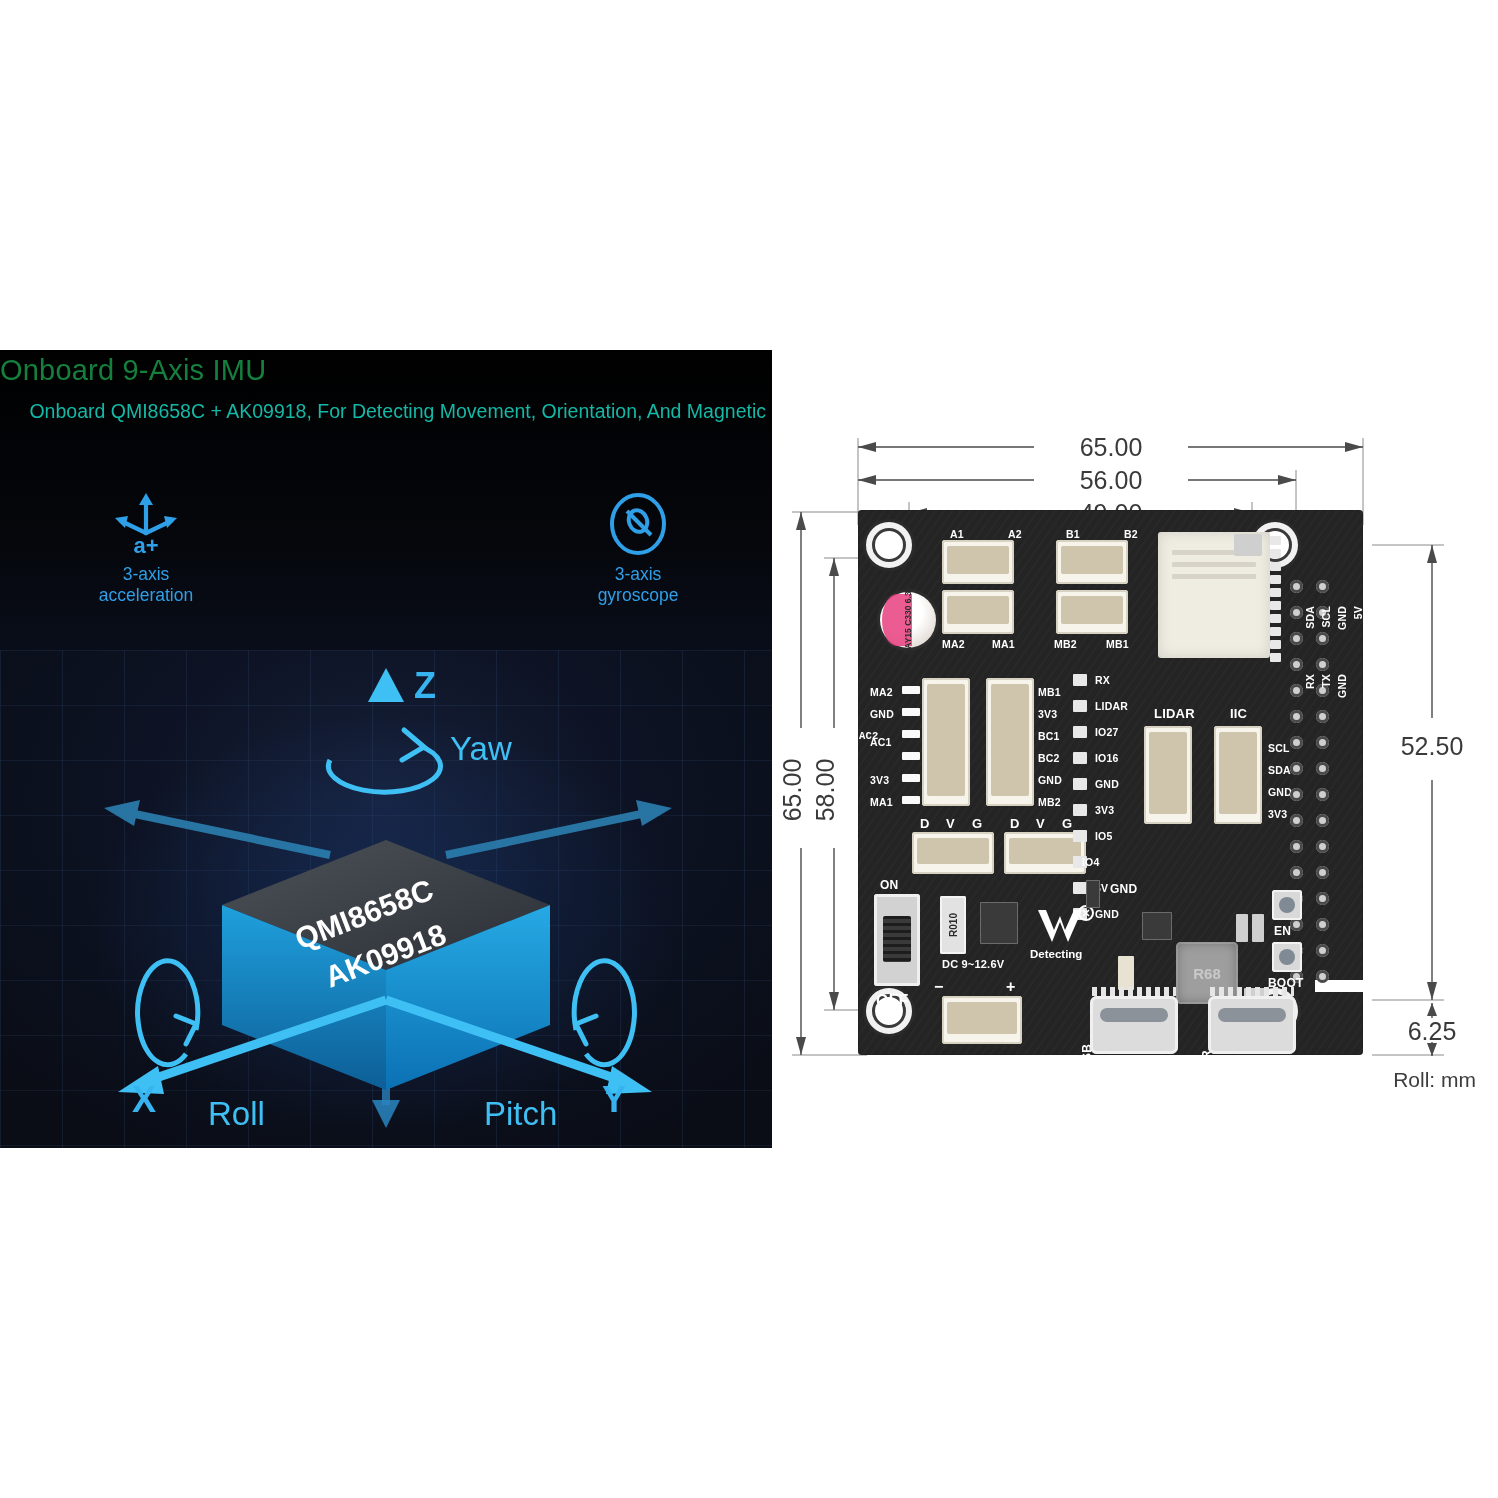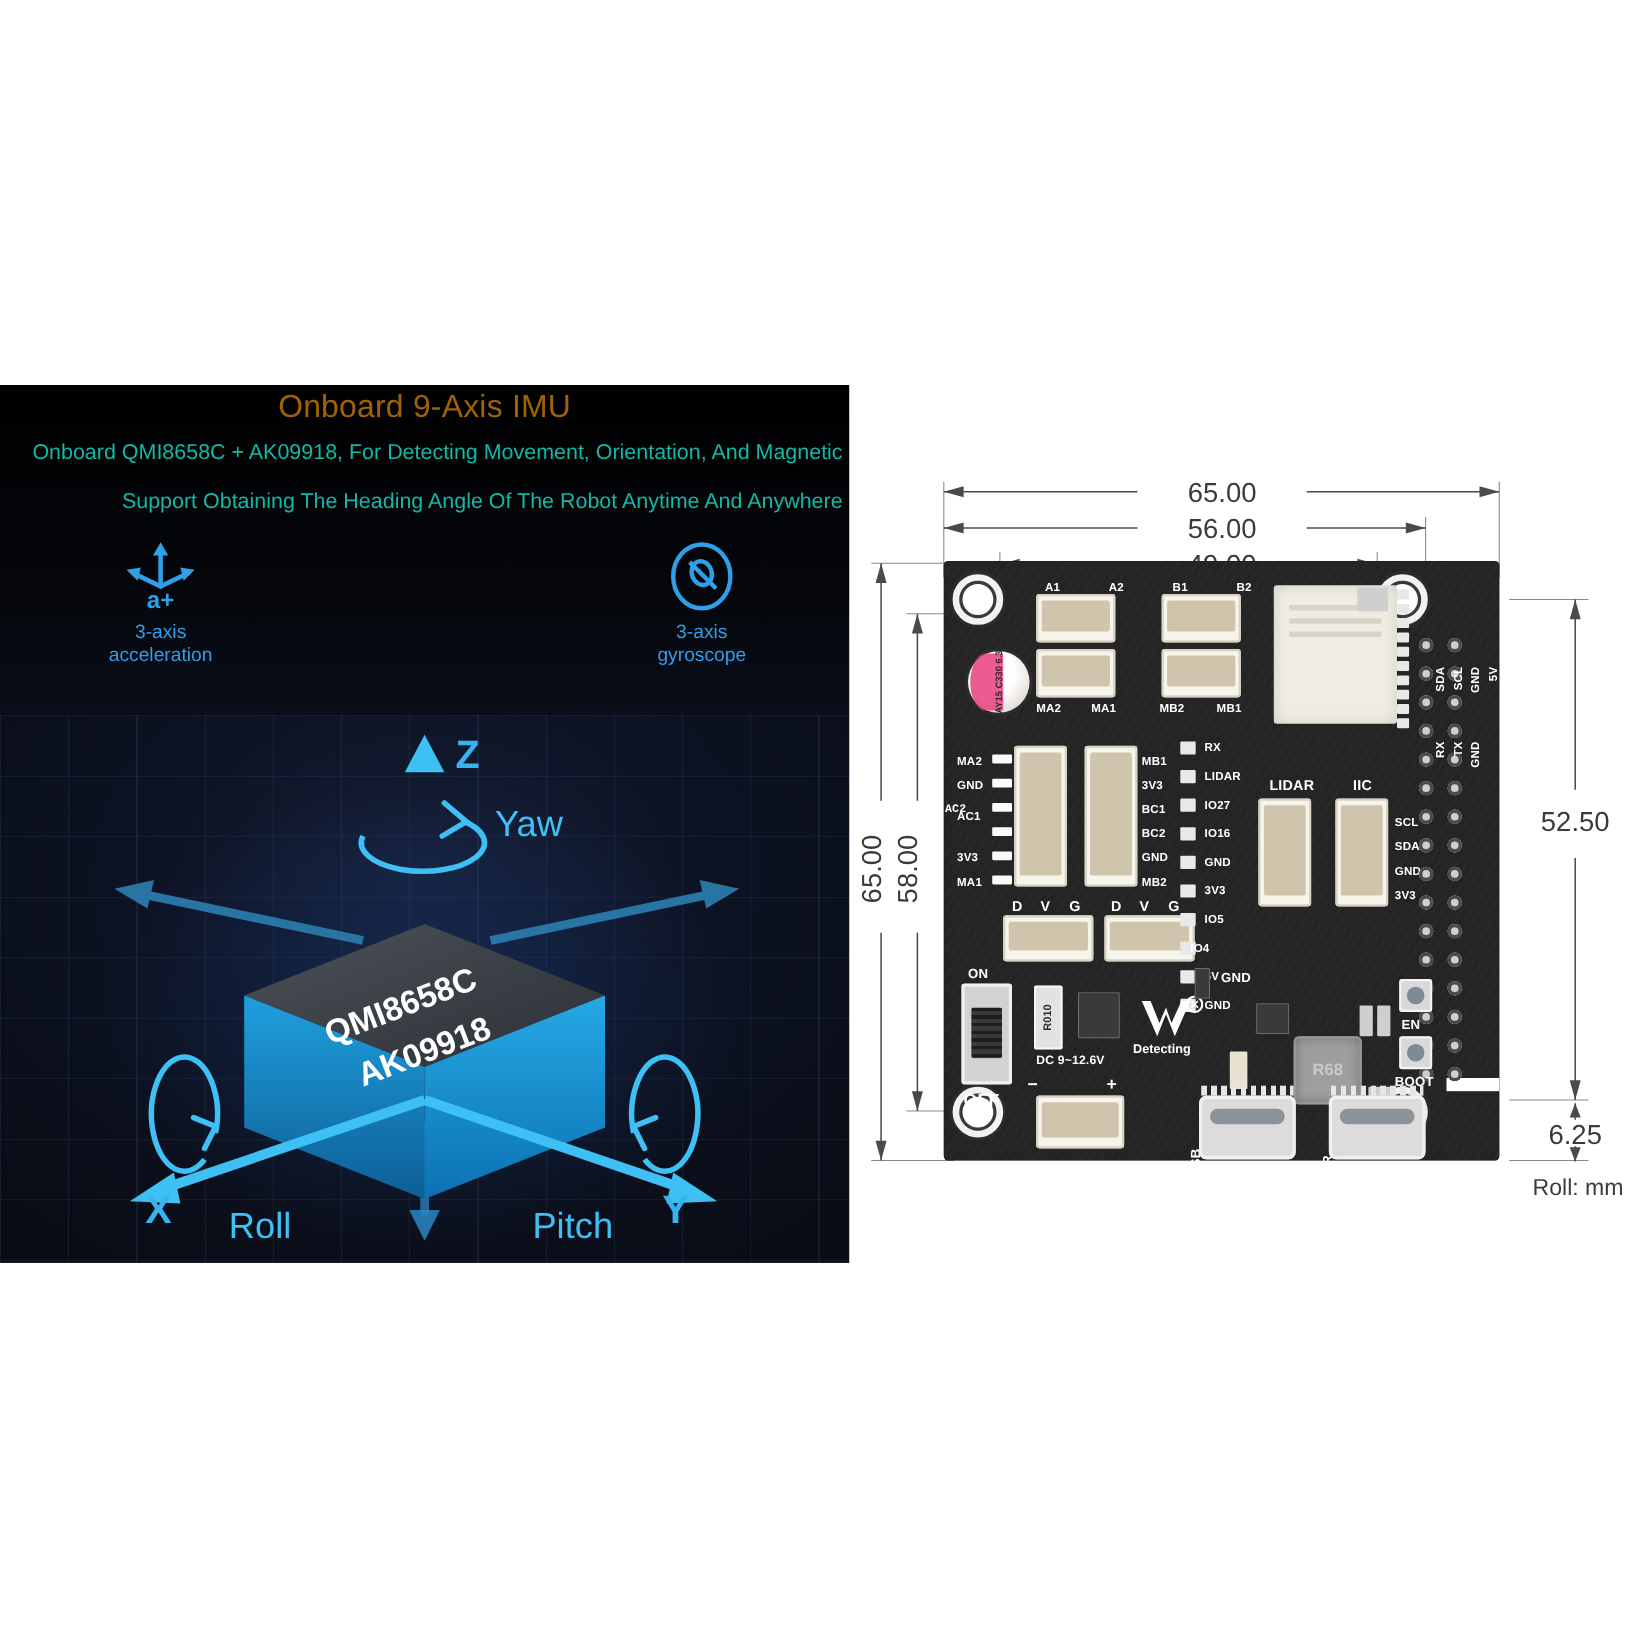--- a/index.html
+++ b/index.html
@@ -29,21 +29,21 @@
     content:""; position:absolute; inset:0;
     background: radial-gradient(ellipse 55% 60% at 50% 55%, rgba(25,60,120,.45), transparent 70%);
   }
   .imu-top-fade{
     position:absolute; left:0; top:0; width:772px; height:320px;
     background: linear-gradient(to bottom,#000 0%, #05070c 60%, #0a0f1c 100%);
   }
 
   .imu-title {
     position: absolute; left:0; top: 4px; width: 772px;
-    text-align: center; color: #a16207;
+    text-align: left; color: #15803d;
     font-size: 29px; font-weight: 400; letter-spacing:.2px;
   }
   .imu-sub {
     position: absolute; left: 6px; width: 760px; text-align: right;
     color: #14b8a6; font-size: 19.5px; font-weight: 400; white-space: nowrap;
   }
   .imu-sub.l1 { top: 50px; }
   .imu-sub.l2 { top: 95px; }
 
   
@@ -168,21 +168,20 @@
 <body>
 
 <div class="page">
 
   <div class="imu-panel">
     <div class="imu-top-fade"></div>
     <div class="imu-grid"></div>
 
     <div class="imu-title">Onboard 9-Axis IMU</div>
     <div class="imu-sub l1">Onboard QMI8658C + AK09918, For Detecting Movement, Orientation, And Magnetic</div>
-    <div class="imu-sub l2">Support Obtaining The Heading Angle Of The Robot Anytime And Anywhere</div>
 
     <div class="feat-row">
 
       <div class="feat f1">
         <div class="ficon">
           <svg width="78" height="66" viewBox="0 0 78 66">
             <g stroke="#2f9fe8" stroke-width="4.2" fill="none" stroke-linecap="round">
               <line x1="39" y1="42" x2="39" y2="8"></line>
               <line x1="39" y1="42" x2="14" y2="30"></line>
               <line x1="39" y1="42" x2="64" y2="30"></line>

